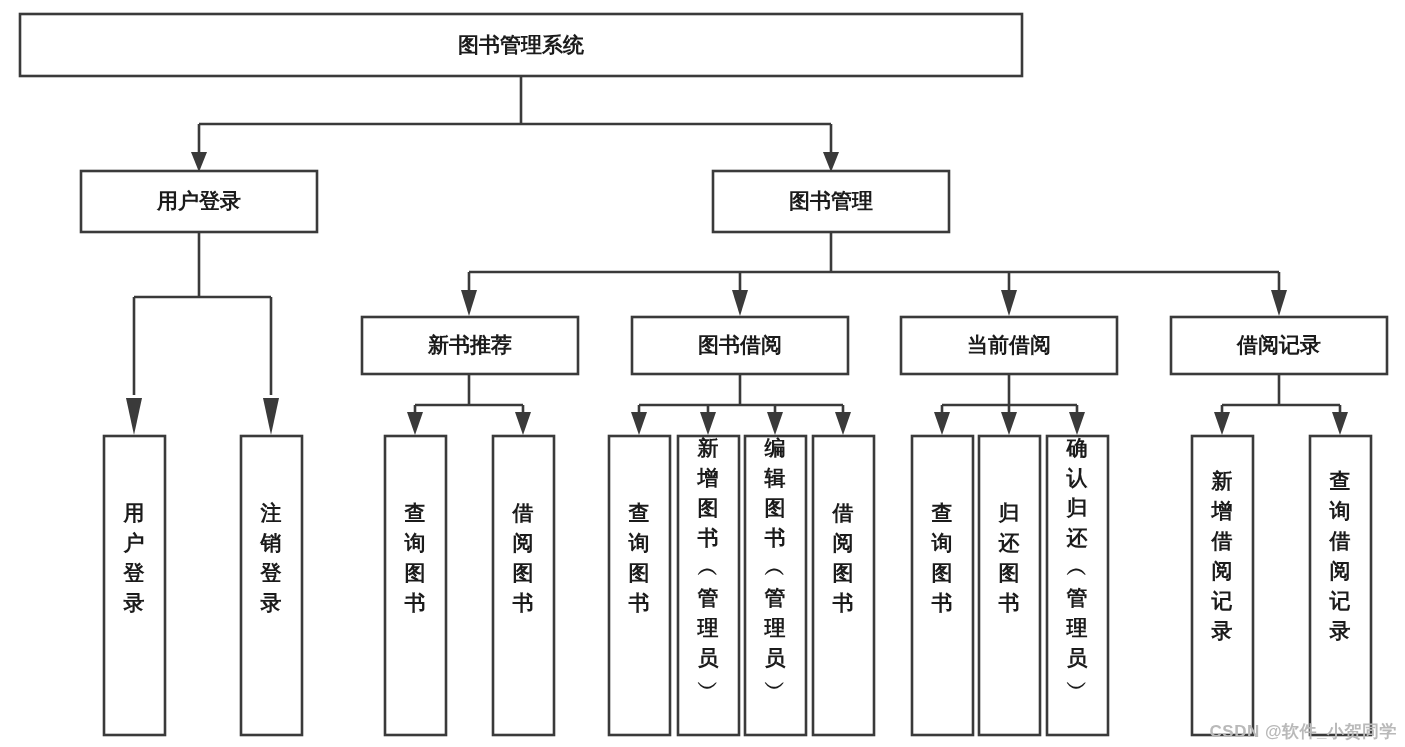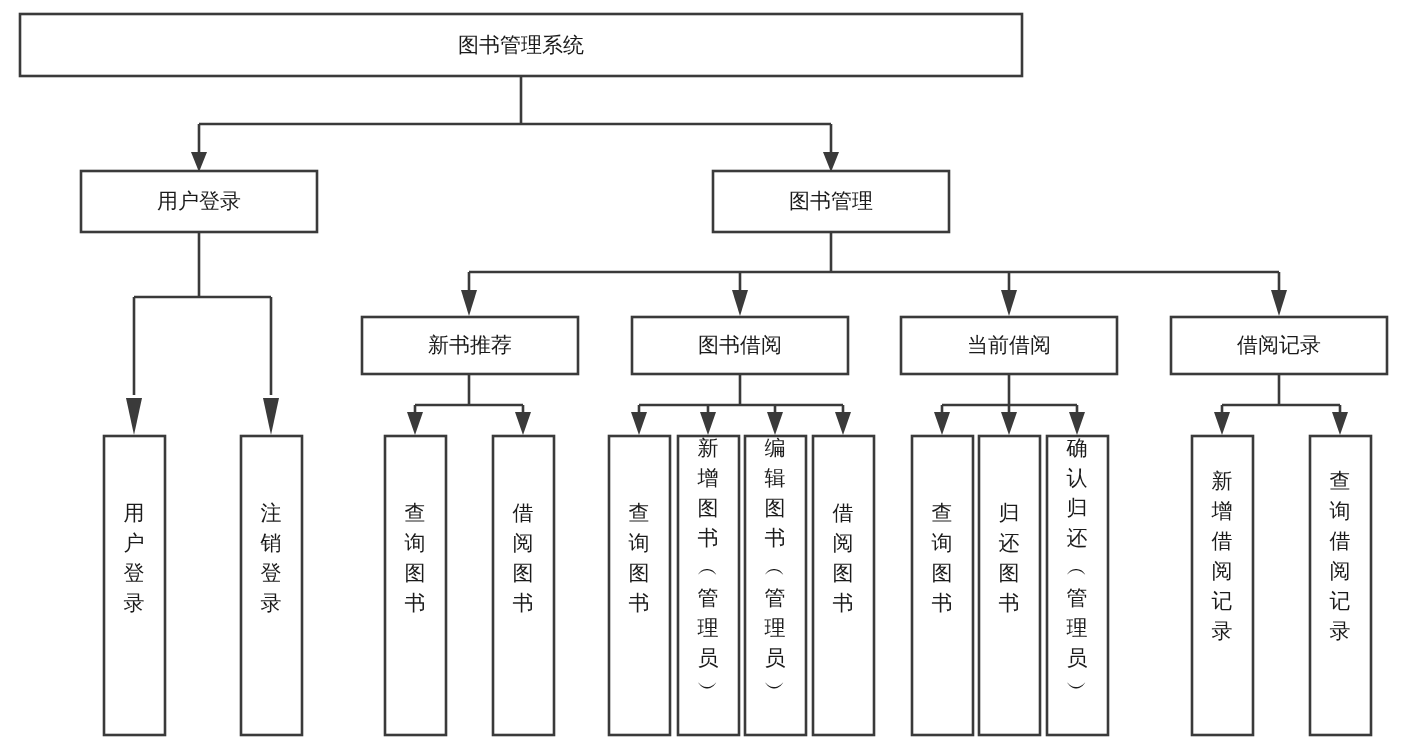--- a/index.html
+++ b/index.html
@@ -9,20 +9,21 @@
   }
   body {
     font-family: "Liberation Sans", "DejaVu Sans", sans-serif;
   }
   #stage {
     position: relative;
     width: 1405px;
     height: 747px;
     background: #ffffff;
     overflow: hidden;
+    font-weight: bold;
   }
   svg#diagram {
     position: absolute;
     left: 0;
     top: 0;
     width: 1405px;
     height: 747px;
   }
   .node-rect {
     fill: #ffffff;
@@ -204,14 +205,15 @@
       <text class="node-label-v" x="1222" y="488"><tspan x="1222" dy="0">新</tspan><tspan x="1222" dy="30">增</tspan><tspan x="1222" dy="30">借</tspan><tspan x="1222" dy="30">阅</tspan><tspan x="1222" dy="30">记</tspan><tspan x="1222" dy="30">录</tspan></text>
     </g>
 
     <g>
       <rect class="node-rect" x="1310" y="436" width="61" height="299"></rect>
       <text class="node-label-v" x="1340" y="488"><tspan x="1340" dy="0">查</tspan><tspan x="1340" dy="30">询</tspan><tspan x="1340" dy="30">借</tspan><tspan x="1340" dy="30">阅</tspan><tspan x="1340" dy="30">记</tspan><tspan x="1340" dy="30">录</tspan></text>
     </g>
 
   </svg>
 
+  <div class="watermark">CSDN @软件_小贺同学</div>
 
 </div>
 
 </body></html>

